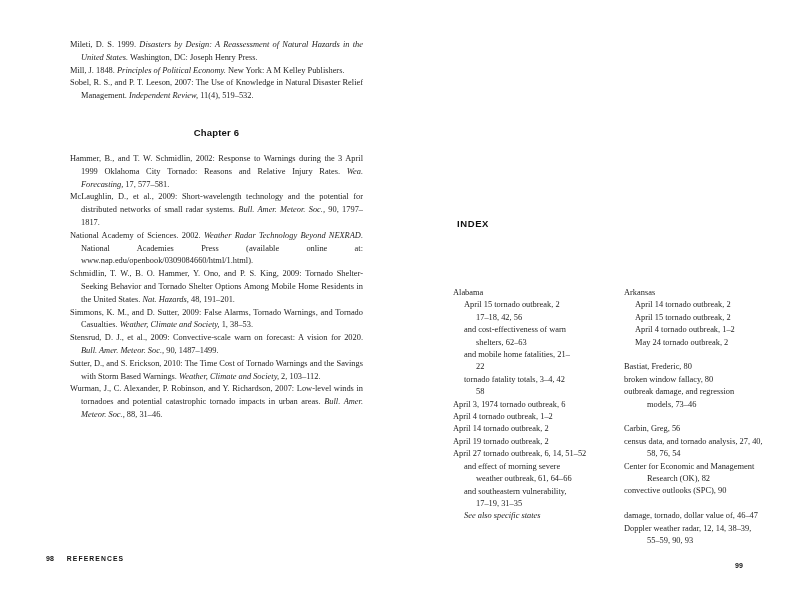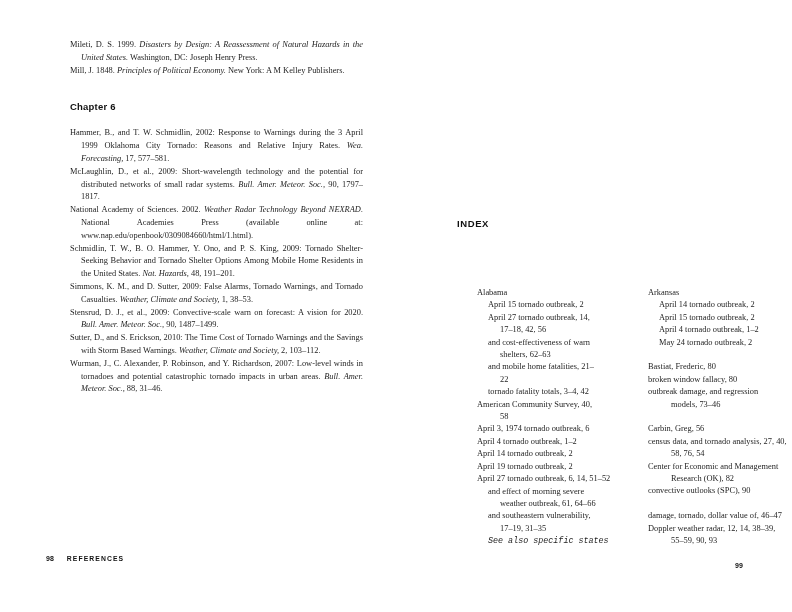--- a/index.html
+++ b/index.html
@@ -24,43 +24,44 @@
     text-indent: -11px;
     padding-left: 11px;
     margin: 0;
   }
   .ref i { font-style: italic; }
   .chapter-heading {
     font: bold 9.5px/13px "Liberation Sans", sans-serif;
     color: #111111;
     margin: 23px 0 14px 0;
     letter-spacing: 0.2px;
+    text-align: center;
   }
 
   
   .index-heading {
     position: absolute;
     left: 457px; top: 218px;
     font: bold 9.5px/12px "Liberation Sans", sans-serif;
     color: #111111;
     letter-spacing: 0.6px;
   }
   .index-col {
-    position: absolute; top: 287px; margin-left: 24px;
+    position: absolute; top: 287px;
   }
   .index-col-1 { left: 453px; width: 170px; }
   .index-col-2 { left: 624px; width: 170px; }
   .idx-line {
     font: 8.4px/12.4px "Liberation Serif", serif;
     color: #1e1e1e;
     white-space: nowrap;
   }
   .idx-line.ind1 { padding-left: 11px; }
   .idx-line.ind2 { padding-left: 23px; }
-  .idx-line.it { font-style: italic; font-family: Liberation Mono, monospace; }
+  .idx-line.it { font-style: italic; }
   .idx-spacer { height: 12.4px; }
 
   
   .footer-left {
     position: absolute;
     left: 46px; top: 554px;
     display: flex; align-items: baseline; gap: 13px;
     color: #111111;
   }
   .folio {
@@ -79,20 +80,21 @@
 </head>
 <body>
 
 <div class="spread">
 
   <div>
     <div class="refs-block">
       <div>
           <p class="ref"><span>Mileti, D. S. 1999. </span><i>Disasters by Design: A Reassessment of Natural Hazards in the United States.</i><span> Washington, DC: Joseph Henry Press.</span></p>
           <p class="ref"><span>Mill, J. 1848. </span><i>Principles of Political Economy.</i><span> New York: A M Kelley Publishers.</span></p>
+          <p class="ref"><span>Sobel, R. S., and P. T. Leeson, 2007: The Use of Knowledge in Natural Disaster Relief Management. </span><i>Independent Review,</i><span> 11(4), 519–532.</span></p>
         </div>
       <div class="chapter-heading">Chapter 6</div>
       <div>
           <p class="ref"><span>Hammer, B., and T. W. Schmidlin, 2002: Response to Warnings during the 3 April 1999 Oklahoma City Tornado: Reasons and Relative Injury Rates. </span><i>Wea. Forecasting,</i><span> 17, 577–581.</span></p>
           <p class="ref"><span>McLaughlin, D., et al., 2009: Short-wavelength technology and the potential for distributed networks of small radar systems. </span><i>Bull. Amer. Meteor. Soc.,</i><span> 90, 1797–1817.</span></p>
           <p class="ref"><span>National Academy of Sciences. 2002. </span><i>Weather Radar Technology Beyond NEXRAD.</i><span> National Academies Press (available online at: www.nap.edu/openbook/0309084660/html/1.html).</span></p>
           <p class="ref"><span>Schmidlin, T. W., B. O. Hammer, Y. Ono, and P. S. King, 2009: Tornado Shelter-Seeking Behavior and Tornado Shelter Options Among Mobile Home Residents in the United States. </span><i>Nat. Hazards,</i><span> 48, 191–201.</span></p>
           <p class="ref"><span>Simmons, K. M., and D. Sutter, 2009: False Alarms, Tornado Warnings, and Tornado Casualties. </span><i>Weather, Climate and Society,</i><span> 1, 38–53.</span></p>
           <p class="ref"><span>Stensrud, D. J., et al., 2009: Convective-scale warn on forecast: A vision for 2020. </span><i>Bull. Amer. Meteor. Soc.,</i><span> 90, 1487–1499.</span></p>
           <p class="ref"><span>Sutter, D., and S. Erickson, 2010: The Time Cost of Tornado Warnings and the Savings with Storm Based Warnings. </span><i>Weather, Climate and Society,</i><span> 2, 103–112.</span></p>
@@ -103,28 +105,26 @@
       <span class="folio">98</span>
       <span class="running-head">REFERENCES</span>
     </div>
   </div>
 
   <div>
     <div class="index-heading">INDEX</div>
     <div class="index-col index-col-1">
         <div class="idx-line ind0">Alabama</div>
         <div class="idx-line ind1">April 15 tornado outbreak, 2</div>
-        <div class="idx-line ind1">April 27 tornado outbreak, 14,</div>
         <div class="idx-line ind2">17–18, 42, 56</div>
         <div class="idx-line ind1">and cost-effectiveness of warn</div>
         <div class="idx-line ind2">shelters, 62–63</div>
         <div class="idx-line ind1">and mobile home fatalities, 21–</div>
         <div class="idx-line ind2">22</div>
         <div class="idx-line ind1">tornado fatality totals, 3–4, 42</div>
-        <div class="idx-line ind0">American Community Survey, 40,</div>
         <div class="idx-line ind2">58</div>
         <div class="idx-line ind0">April 3, 1974 tornado outbreak, 6</div>
         <div class="idx-line ind0">April 4 tornado outbreak, 1–2</div>
         <div class="idx-line ind0">April 14 tornado outbreak, 2</div>
         <div class="idx-line ind0">April 19 tornado outbreak, 2</div>
         <div class="idx-line ind0">April 27 tornado outbreak, 6, 14, 51–52</div>
         <div class="idx-line ind1">and effect of morning severe</div>
         <div class="idx-line ind2">weather outbreak, 61, 64–66</div>
         <div class="idx-line ind1">and southeastern vulnerability,</div>
         <div class="idx-line ind2">17–19, 31–35</div>

